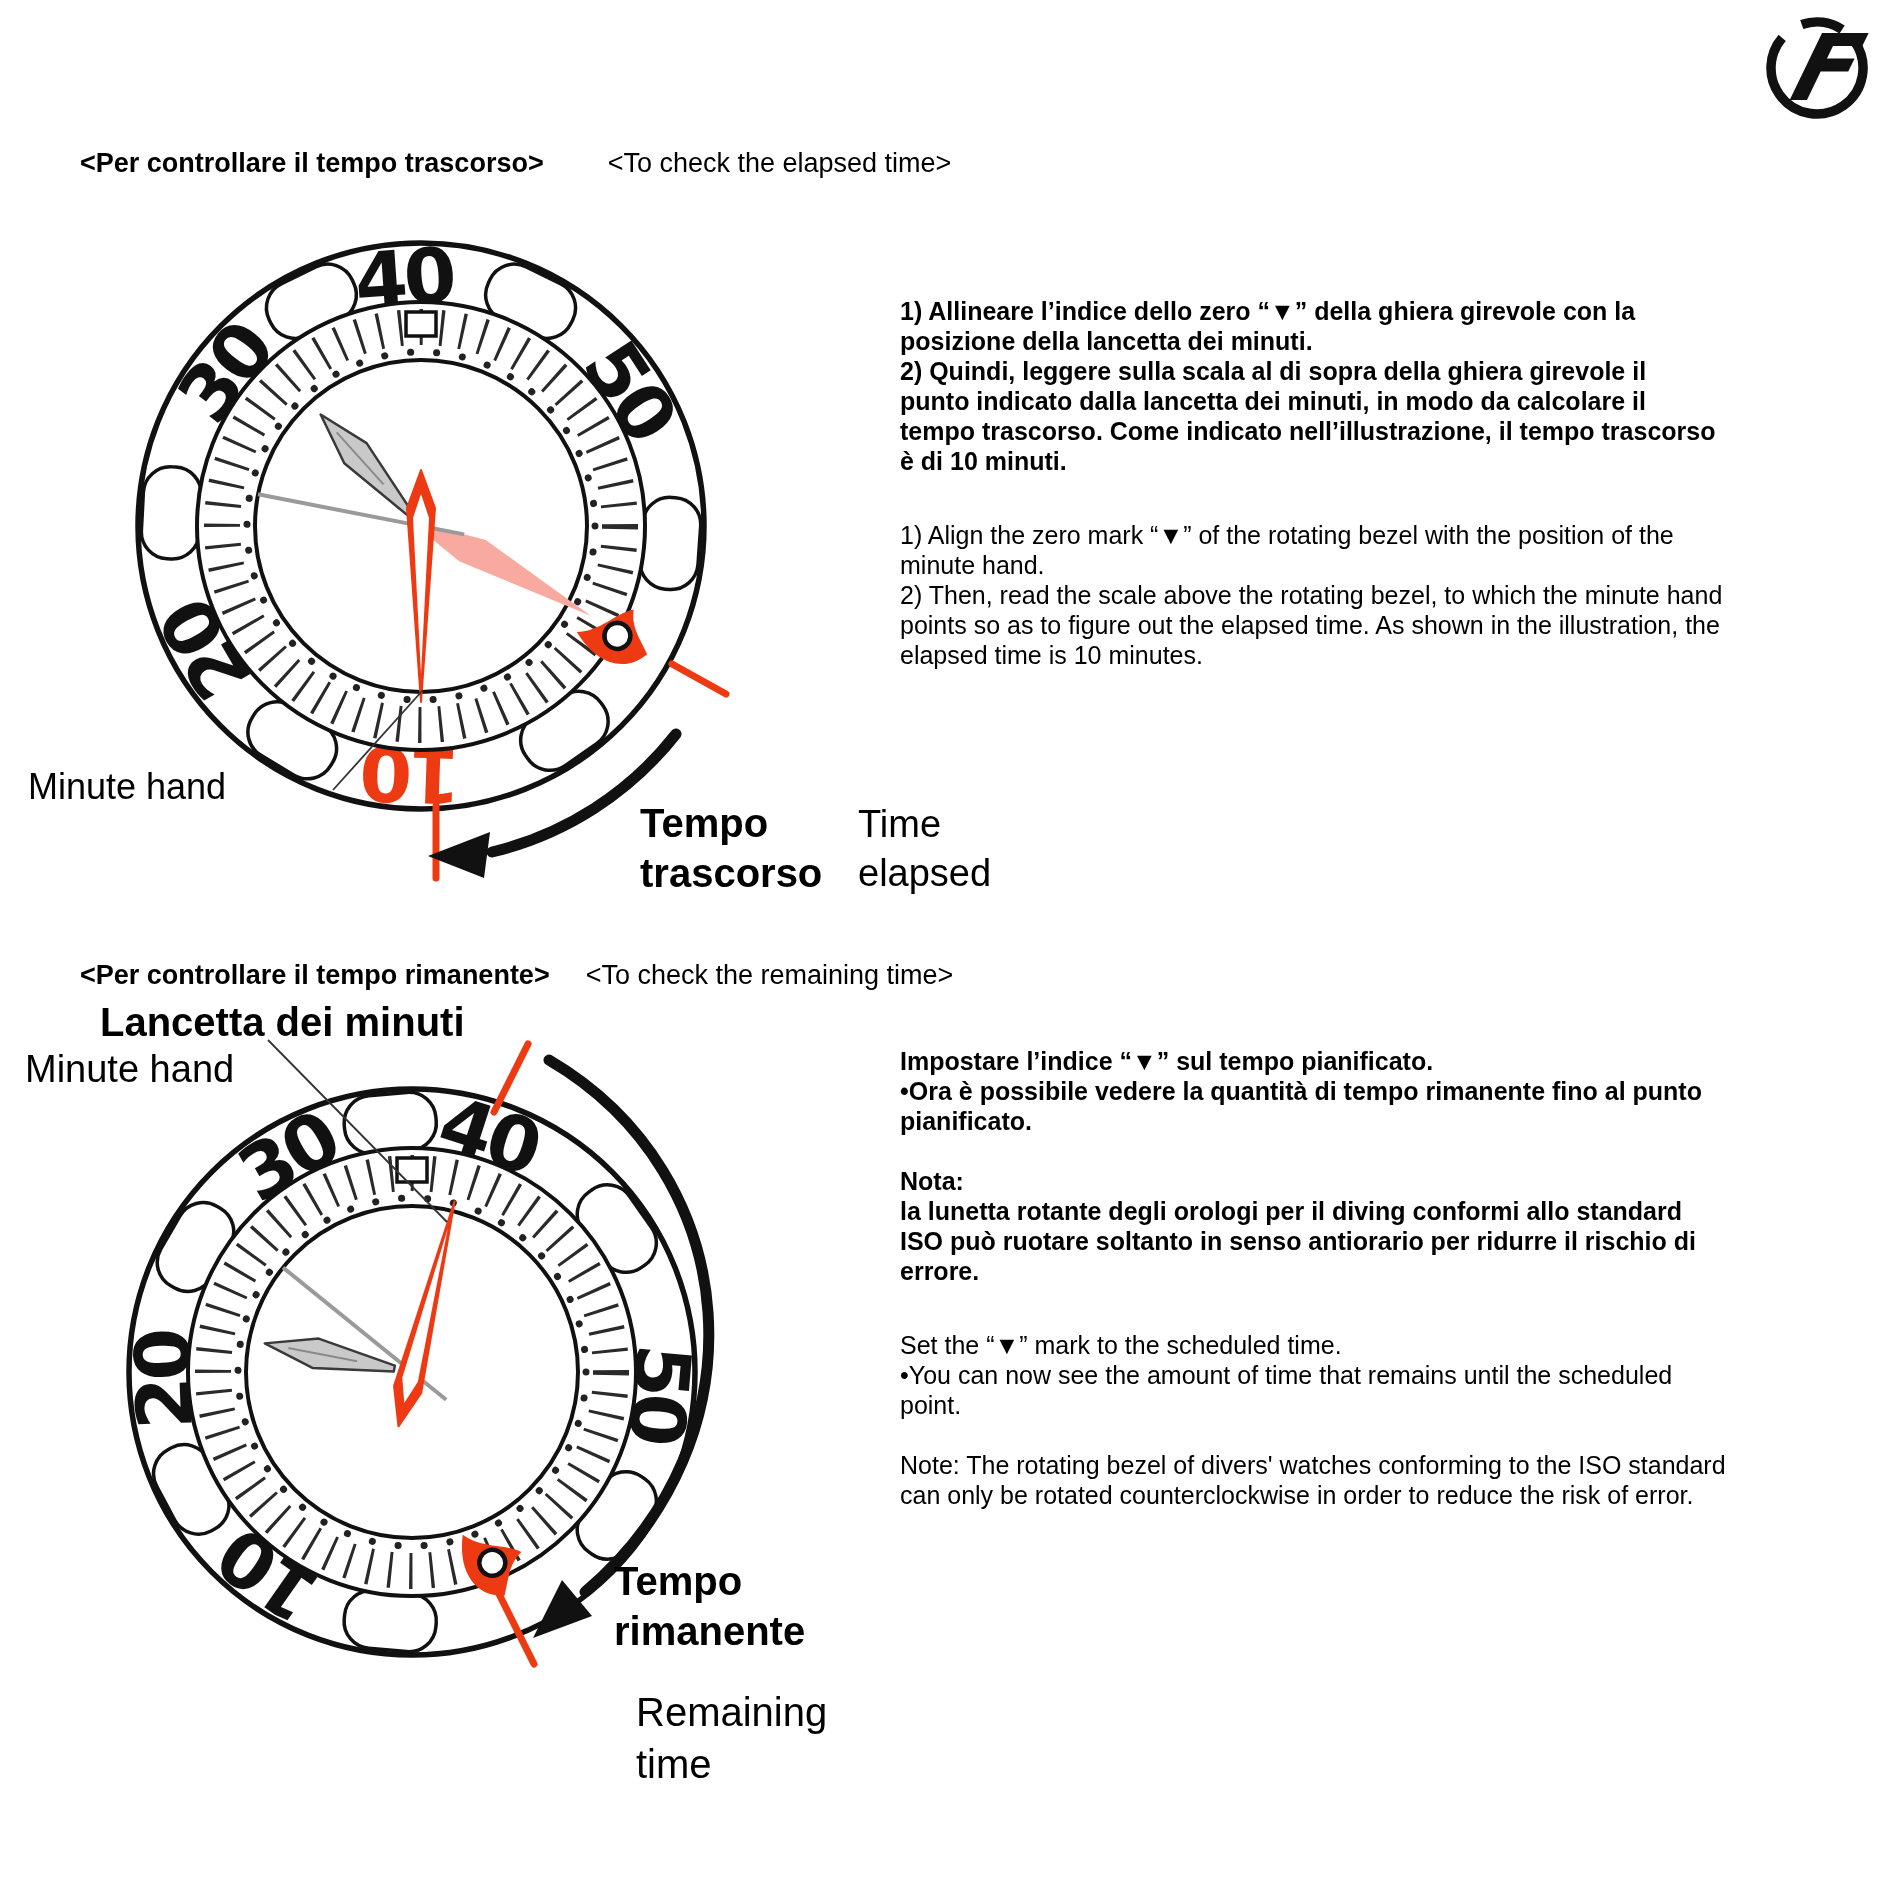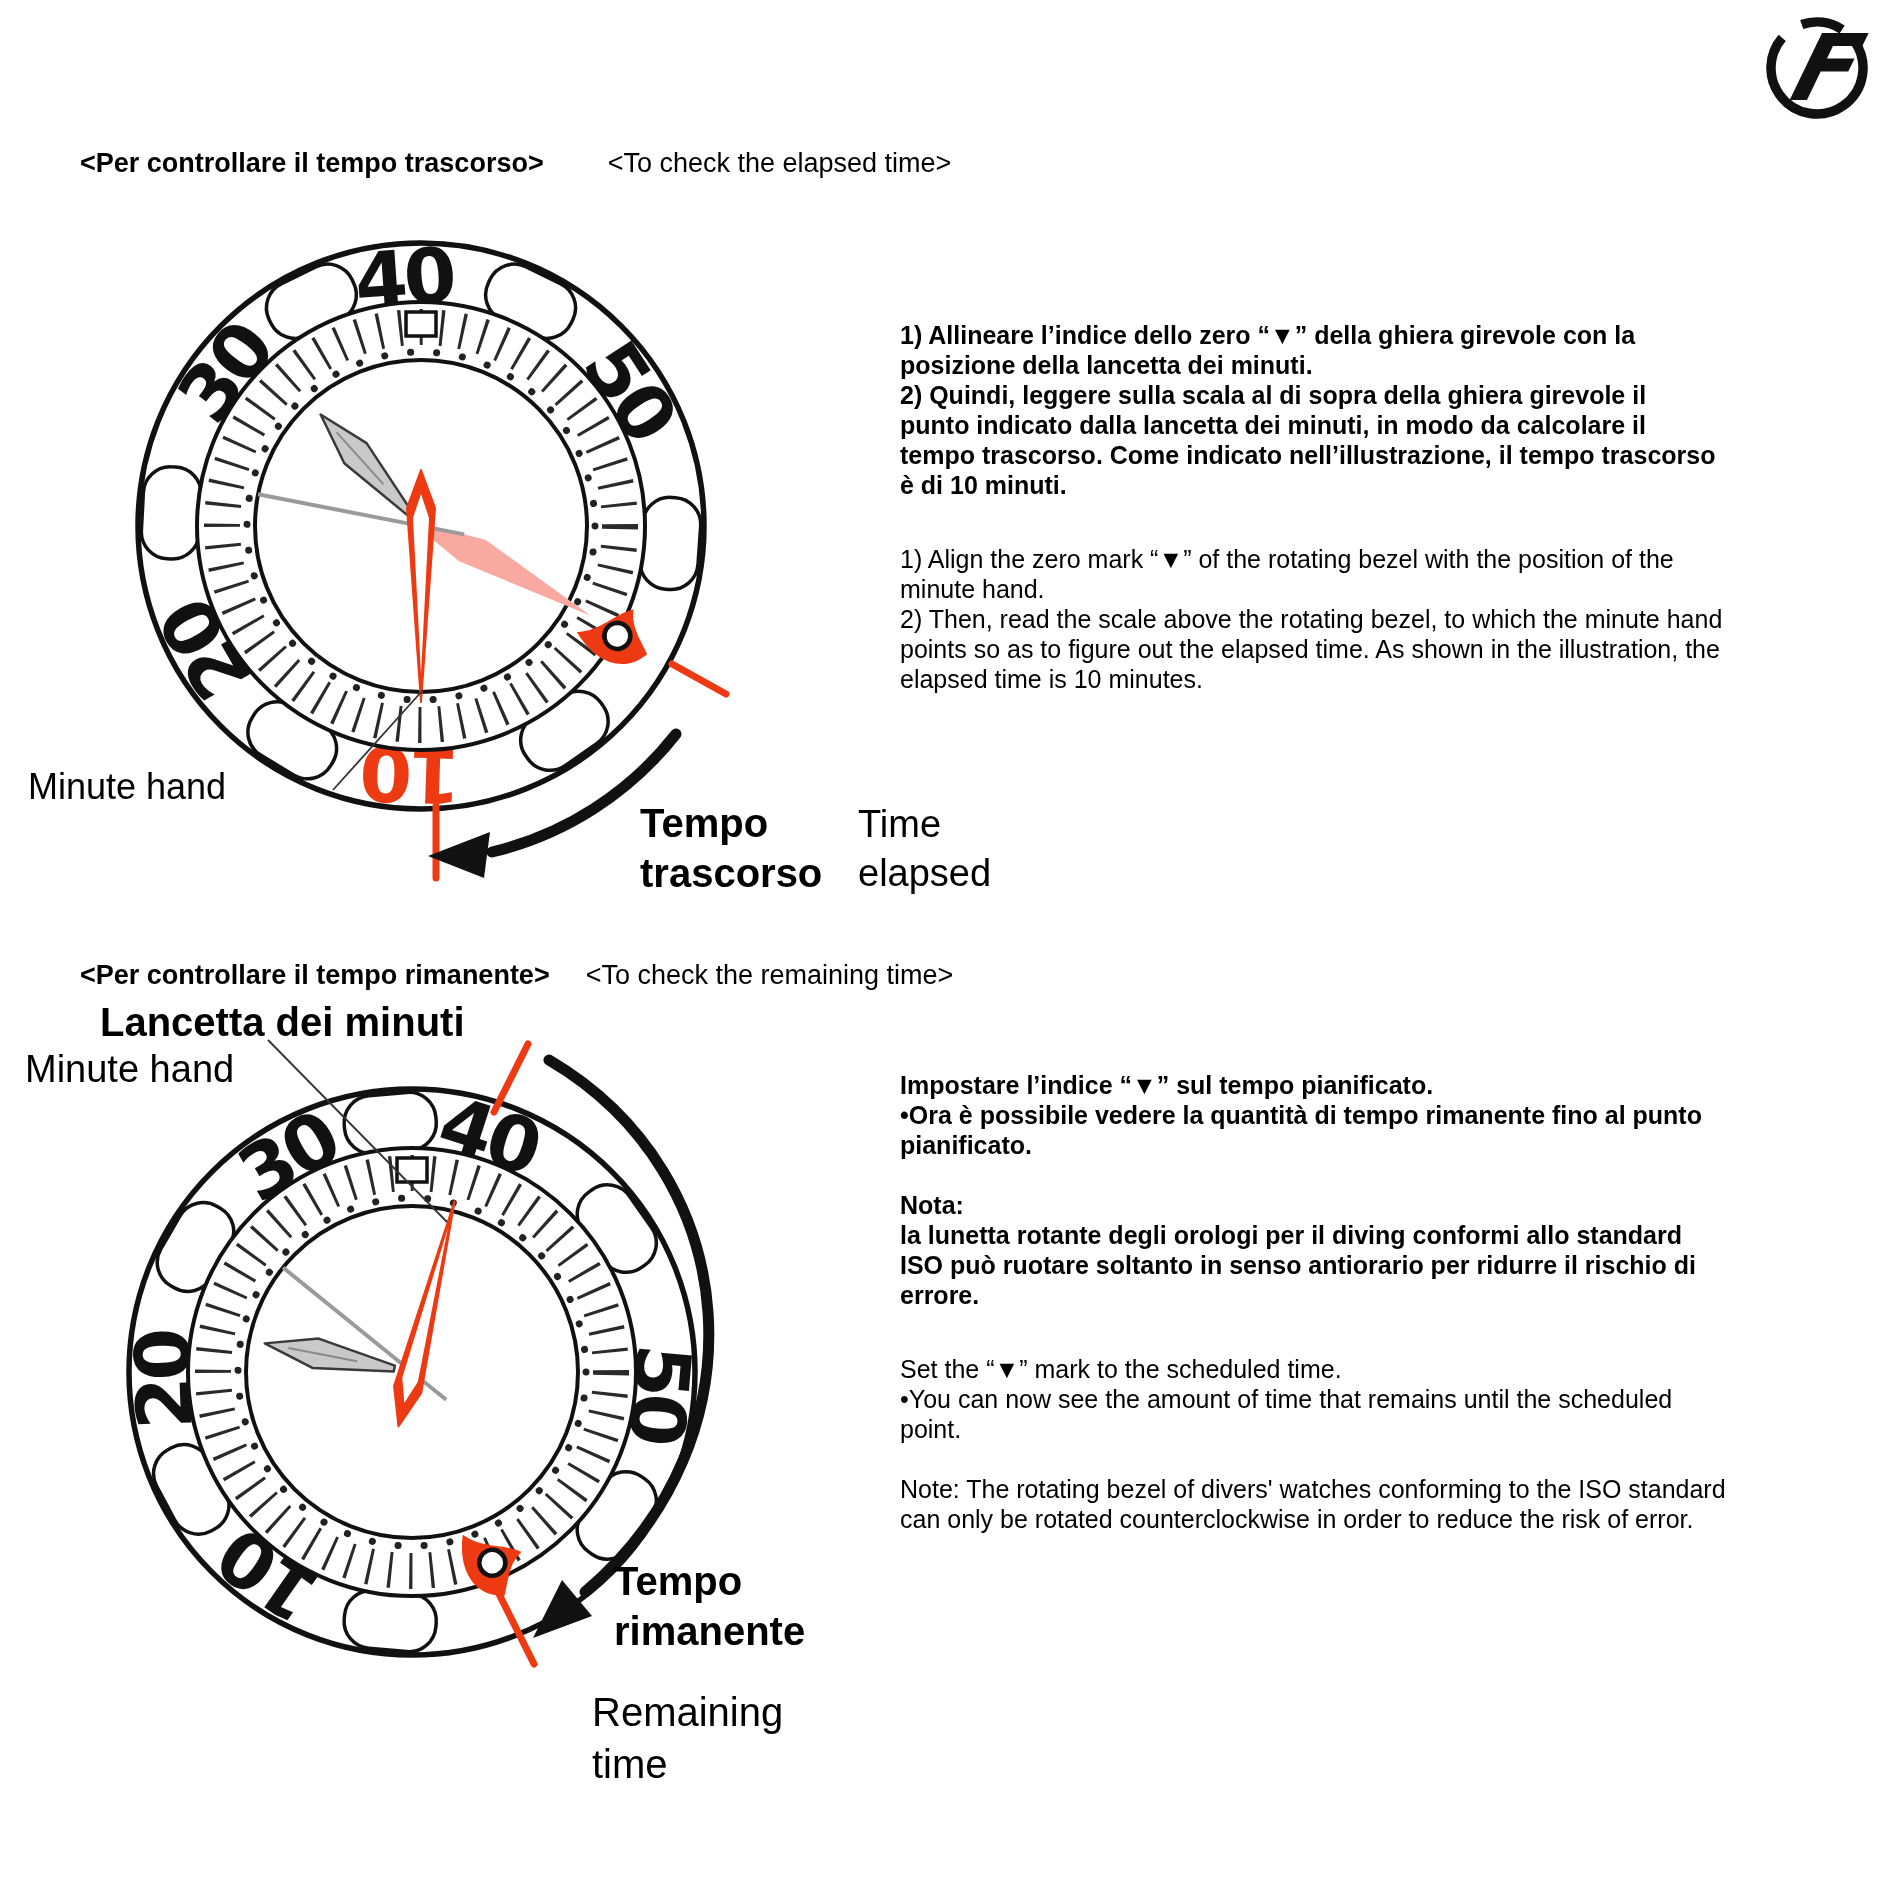--- a/index.html
+++ b/index.html
@@ -10,34 +10,34 @@
   .b{font-weight:bold;}
   
   .title-line{left:78px;top:102px;font-size:28px;}
   .title-line .dash{margin-right:26px;}
   .title-line .sep{font-weight:bold;margin:0 10px 0 6px;}
   .sub1{left:80px;top:148px;font-size:27px;}
   .sub1 .en{margin-left:64px;font-weight:normal;}
   .sub2{left:80px;top:960px;font-size:27px;}
   .sub2 .en{margin-left:36px;font-weight:normal;}
   
-  .block{width:975px;font-size:25px;line-height:30px;margin-top:24px;}
+  .block{width:975px;font-size:25px;line-height:30px;}
   .it1{left:900px;top:296px;}
   .en1{left:900px;top:520px;}
   .it2{left:900px;top:1046px;}
   .en2{left:900px;top:1330px;}
   
   .lbl-mh1{left:28px;top:766px;font-size:36px;}
   .lbl-lm1{left:100px;top:806px;font-size:38px;line-height:1.28;}
   .lbl-te-it{left:640px;top:798px;font-size:40px;line-height:1.25;}
   .lbl-te-en{left:858px;top:800px;font-size:38px;line-height:1.3;}
   .lbl-lm2{left:100px;top:1000px;font-size:40px;}
   .lbl-mh2{left:25px;top:1048px;font-size:38px;}
   .lbl-tr-it{left:614px;top:1556px;font-size:40px;line-height:1.25;}
-  .lbl-tr-en{left:592px;top:1686px;font-size:40px;line-height:1.3;}
+  .lbl-tr-en{left:636px;top:1686px;font-size:40px;line-height:1.3;}
   
   .art{position:absolute;left:0;top:0;}
   .case{fill:#fff;stroke:#111;stroke-width:5.5px;}
   .bezel-num{font-family:"DejaVu Sans",sans-serif;font-weight:bold;font-size:76px;
              text-anchor:middle;letter-spacing:-4px;}
   .arrow{fill:none;stroke:#111;stroke-width:11px;stroke-linecap:round;}
   .redtick{stroke:#ee3a12;stroke-width:7px;stroke-linecap:round;}
   .pointer{stroke:#333;stroke-width:1.8px;}
   .flogo-f{font-family:"DejaVu Sans",sans-serif;font-style:italic;font-weight:bold;
            font-size:92px;fill:#111;}

